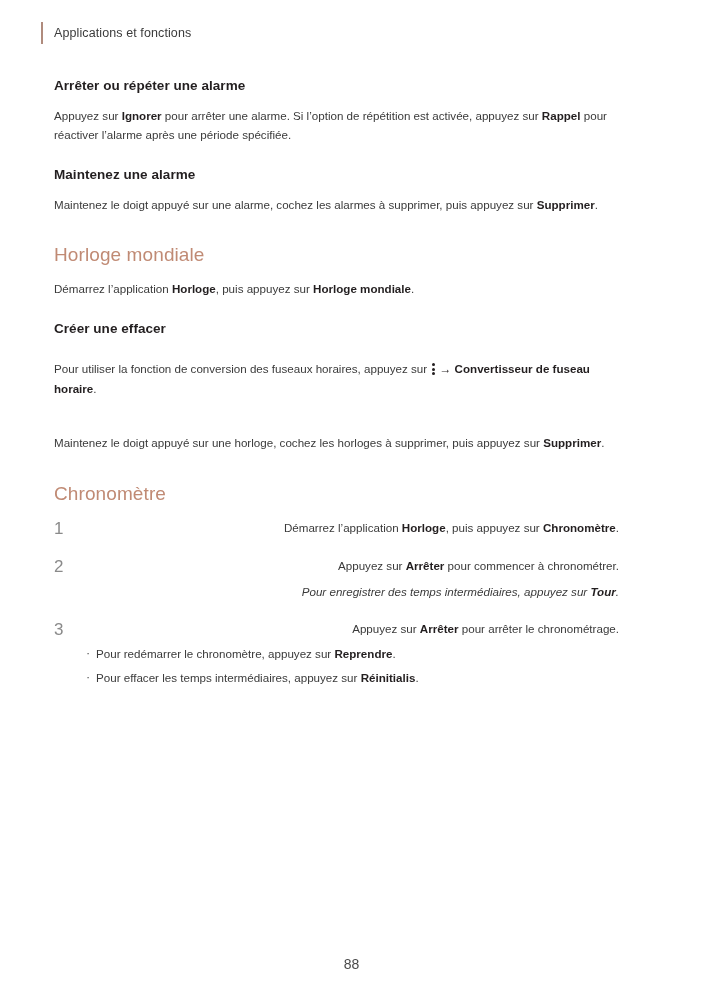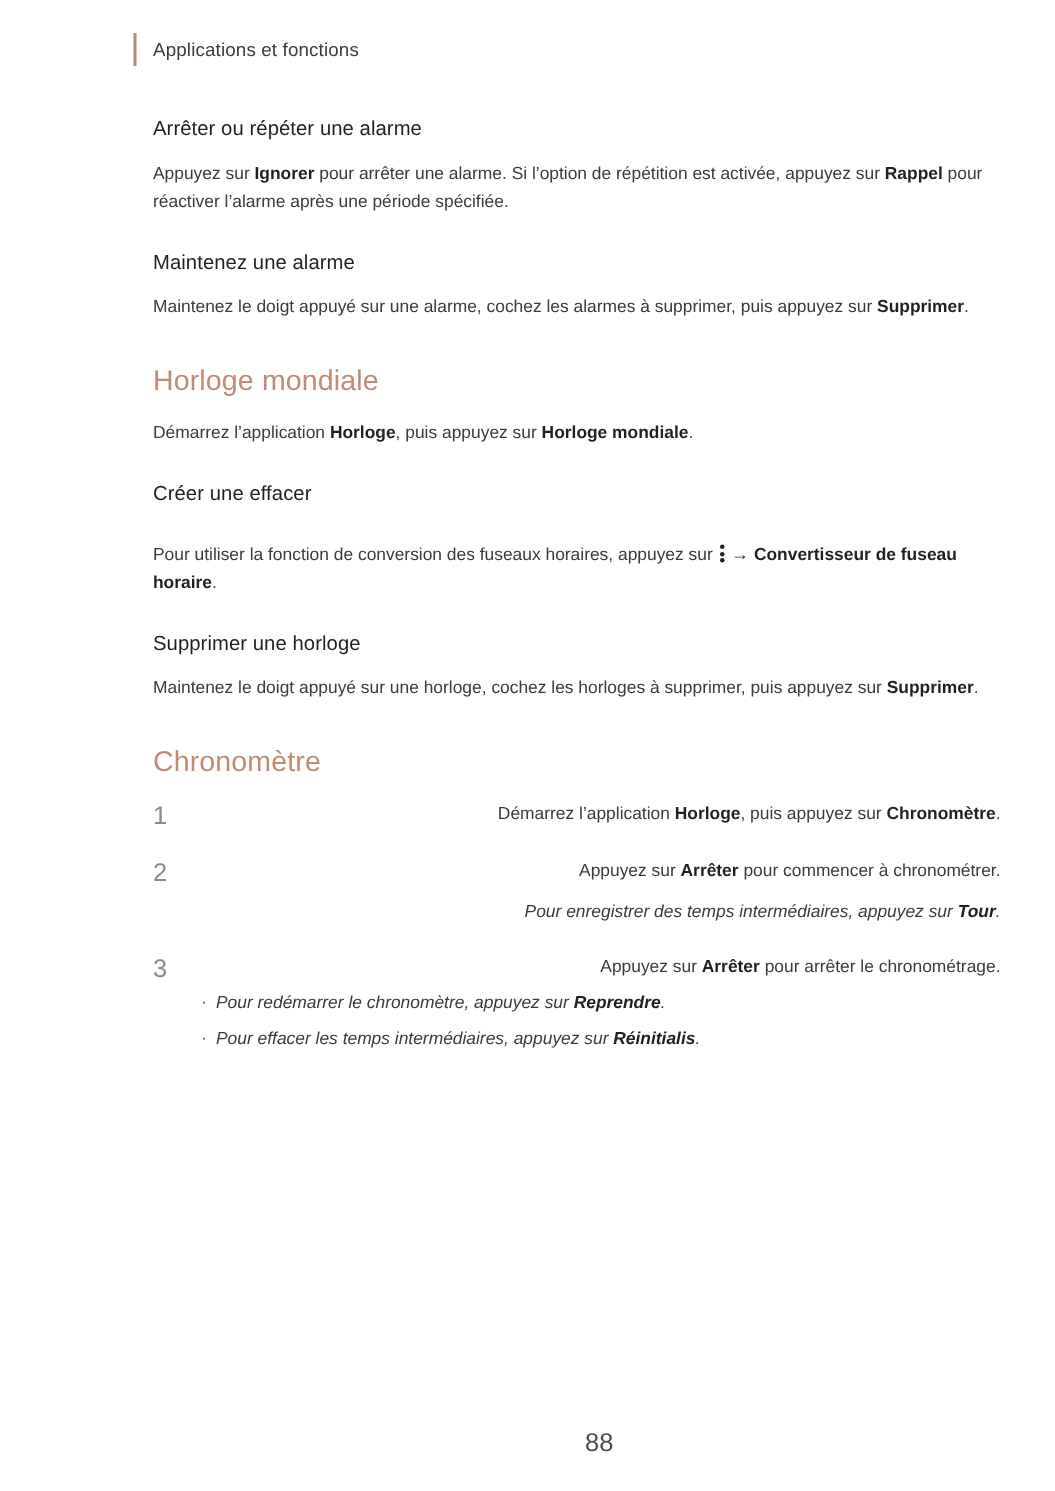--- a/index.html
+++ b/index.html
@@ -13,21 +13,20 @@
     font-family: "Liberation Sans", sans-serif;
     color: #231f20;
     position: relative;
     overflow: hidden;
   }
   .page {
     position: relative;
     width: 611px;
     height: 994px;
     box-sizing: border-box;
-    margin-left: 48px;
   }
 
   
   .header {
     position: absolute;
     top: 22px;
     left: 41px;
     display: flex;
     align-items: center;
   }
@@ -54,21 +53,21 @@
   h2.section {
     font-size: 19px;
     font-weight: normal;
     color: #c08a74;
     margin: 0;
     padding: 0;
     letter-spacing: 0.1px;
   }
   h3.sub {
     font-size: 13.5px;
-    font-weight: normal;
+    font-weight: bold;
     color: #231f20;
     margin: 0;
     padding: 0;
     letter-spacing: 0.05px;
   }
   p.body {
     font-size: 11.6px;
     line-height: 1.62;
     color: #3a3a3a;
     margin: 0;
@@ -120,21 +119,20 @@
     flex: 0 0 16px;
     text-align: center;
     font-size: 11px;
     color: #3a3a3a;
     line-height: 1.62;
   }
   .bullet-text {
     font-size: 11.6px;
     line-height: 1.62;
     color: #3a3a3a;
-    font-style: italic;
   }
 
   
   .icon-plus {
     display: inline-block;
     width: 11px;
     height: 11px;
     position: relative;
     vertical-align: -1px;
     margin: 0 1px;
@@ -172,21 +170,21 @@
   .icon-kebab i:nth-child(3) { top: 9px; }
   .arrow { font-size: 12px; }
 
   
   .footer {
     position: absolute;
     bottom: 22px;
     left: 0;
     width: 703px;
     text-align: center;
-    font-size: 17px;
+    font-size: 14px;
     color: #4a4a4a;
   }
 </style>
 </head>
 <body>
 
 <div class="page">
 
   <div class="header">
     <div class="header-rule"></div>
@@ -213,21 +211,20 @@
 
     <div class="sp-para-gap"></div>
 
     <h3 class="sub">Créer une effacer</h3>
     <div class="sp-title-gap"></div>
     <div class="sp-small"></div>
     <p class="body"><span>Pour utiliser la fonction de conversion des fuseaux horaires, appuyez sur </span><span class="icon-kebab"><i></i><i></i><i></i></span><b class="arrow">→</b> <b>Convertisseur de fuseau horaire</b><span>.</span></p>
 
     <div class="sp-para-gap"></div>
 
-    <h3 class="sub">Supprimer une horloge</h3>
     <div class="sp-title-gap"></div>
     <p class="body"><span>Maintenez le doigt appuyé sur une horloge, cochez les horloges à supprimer, puis appuyez sur </span><b>Supprimer</b><span>.</span></p>
 
     <div class="sp-sec-gap"></div>
 
     <h2 class="section">Chronomètre</h2>
     <div class="sp-title-gap"></div>
 
     <div class="steps">
 

